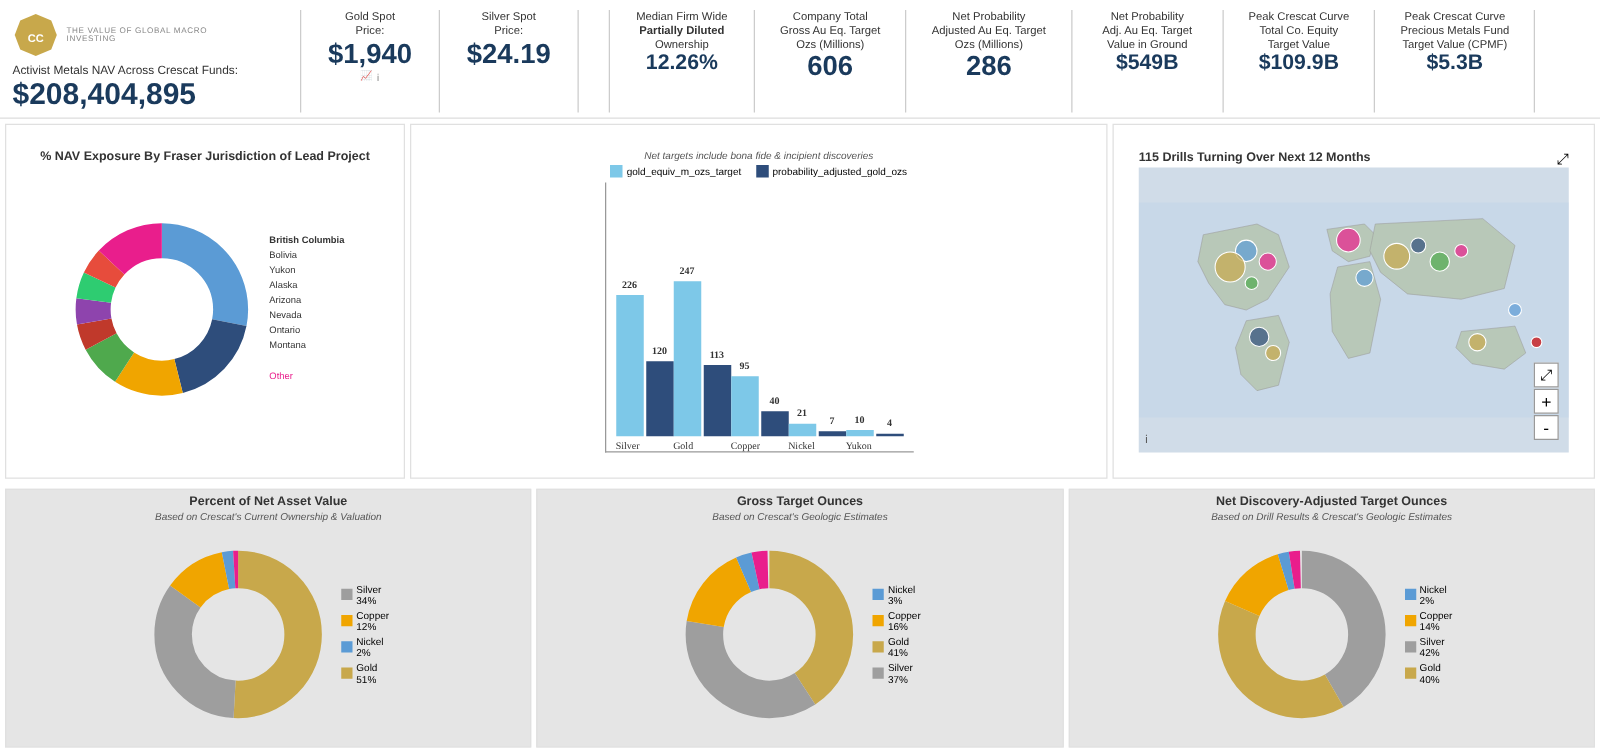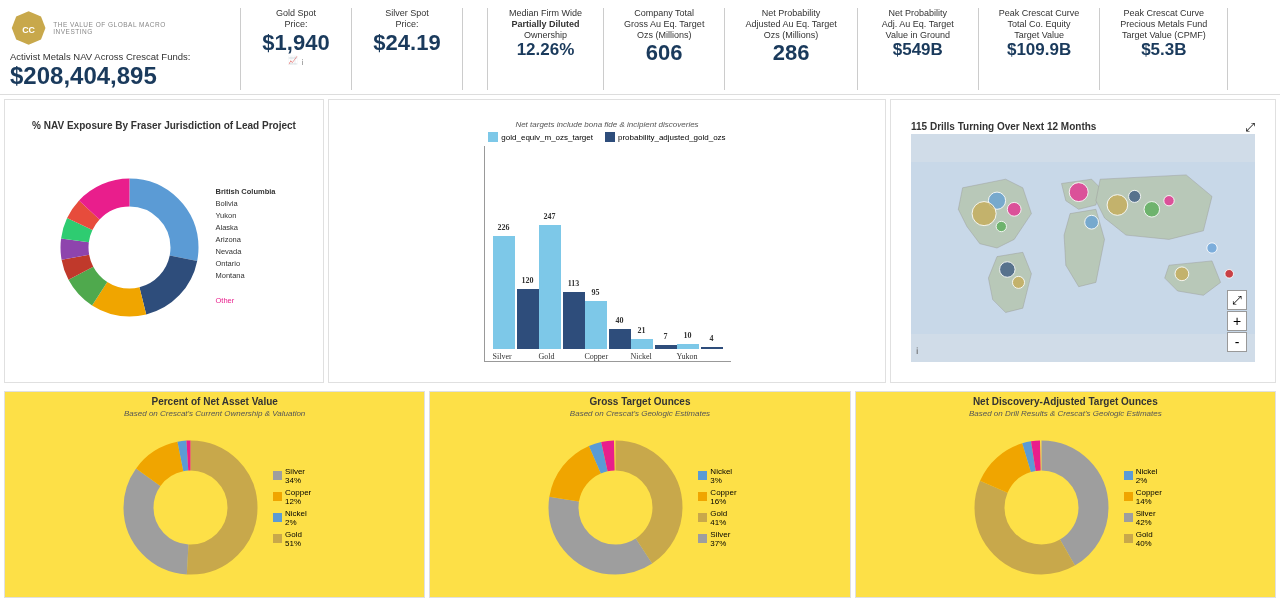--- a/index.html
+++ b/index.html
@@ -111,21 +111,21 @@
       gap: 4px;
       height: 215px;
     }
     .bottom-panel {
       flex: 1;
       display: flex;
       flex-direction: column;
       align-items: center;
       border: 1px solid #e0e0e0;
       padding: 4px;
-      background: #fde047;
+      background: #e5e5e5;
     }
     .bar-groups {
       display: flex;
       align-items: flex-end;
       justify-content: space-around;
       flex: 1;
       border-left: 1px solid #999;
       border-bottom: 1px solid #999;
       padding: 4px 8px 0;
       position: relative;

